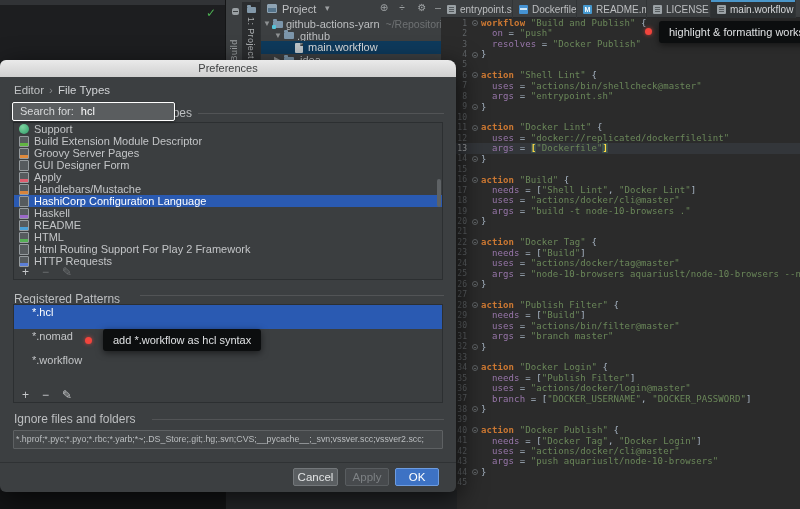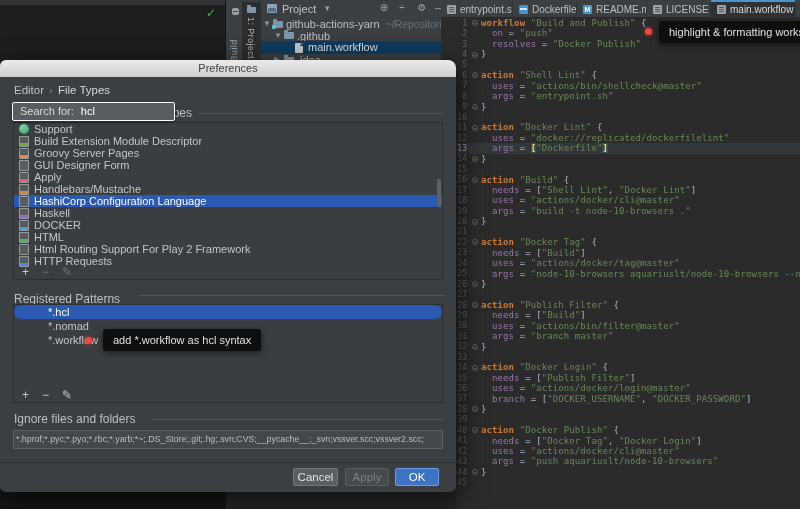--- a/index.html
+++ b/index.html
@@ -105,21 +105,21 @@
   .fticon { width:10px; height:11px; margin-right:5px; flex:0 0 auto; position:relative; background:#565b5e; border:1px solid #969c9f; border-radius:1px; }
   .fticon::after { content:""; position:absolute; left:0; bottom:0; width:8px; height:3px; background:var(--acc,transparent); }
   .fticon.i-circle { border:none; border-radius:50%; width:10px; height:10px; background:radial-gradient(circle at 35% 30%,#7ed4a0,#2f9d6a); }
   .fticon.i-circle::after { display:none; }
   .list-toolbar { position:absolute; left:0; bottom:0; width:100%; height:14px; display:flex; align-items:center; padding-left:8px; }
   .tool-ic { width:20px; font-size:12px; line-height:14px; color:#c7c9cb; }
   .tool-ic.dim { color:#6f7274; }
   .scroll-thumb { position:absolute; right:1px; top:56px; width:4px; height:28px; background:#5e6265; border-radius:2px; }
 
   .pat-list { position:absolute; left:13px; top:244px; width:430px; height:99px; border:1px solid #2c2f31; background:#3b3e40; }
-  .pat-row { height:14px; line-height:14px; padding-left:34px; font-size:11px; color:#c3c5c7;border-radius:7px; }
+  .pat-row { height:24px; line-height:14px; padding-left:18px; font-size:11px; color:#c3c5c7; }
   .pat-row.selected { background:#2a5ab2; color:#ffffff; }
 
   .ignore-field { position:absolute; left:13px; top:370px; width:430px; height:19px; background:#45484a; border:1px solid #5e6163;
     border-radius:1px; font-size:8.8px; line-height:17px; color:#bbbec0; padding-left:2px; white-space:nowrap; overflow:hidden; }
 
   .dlg-footer-line { position:absolute; left:0; top:402px; width:100%; height:1px; background:#2f3234; }
   .btn { position:absolute; top:408px; height:18px; border-radius:2px; font-size:11.5px; text-align:center; line-height:17px; }
   .btn-cancel { left:293px; width:45px; background:#5a5e61; border:1px solid #73777a; color:#e2e4e5; }
   .btn-apply  { left:345px; width:44px; background:#474a4d; border:1px solid #595d60; color:#7d8184; }
   .btn-ok     { left:395px; width:44px; background:#3d72c4; border:1px solid #6d9ce0; color:#ffffff; }
@@ -298,21 +298,21 @@
         <div class="ft-row selected">
           <span class="fticon"></span>
           <span>HashiCorp Configuration Language</span>
         </div>
         <div class="ft-row">
           <span class="fticon" style="--acc: #9b69c9;"></span>
           <span>Haskell</span>
         </div>
         <div class="ft-row">
           <span class="fticon" style="--acc: #4aa0d8;"></span>
-          <span>DOCKER</span>
+          <span>README</span>
         </div>
         <div class="ft-row">
           <span class="fticon" style="--acc: #55b055;"></span>
           <span>HTML</span>
         </div>
         <div class="ft-row">
           <span class="fticon"></span>
           <span>Html Routing Support For Play 2 Framework</span>
         </div>
         <div class="ft-row">

